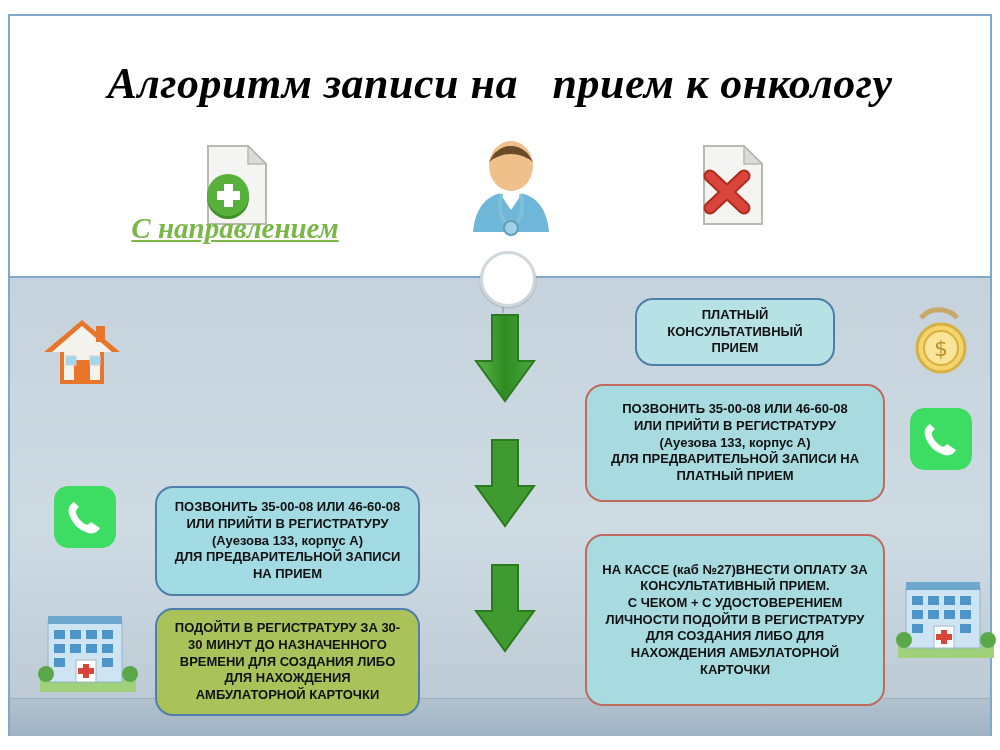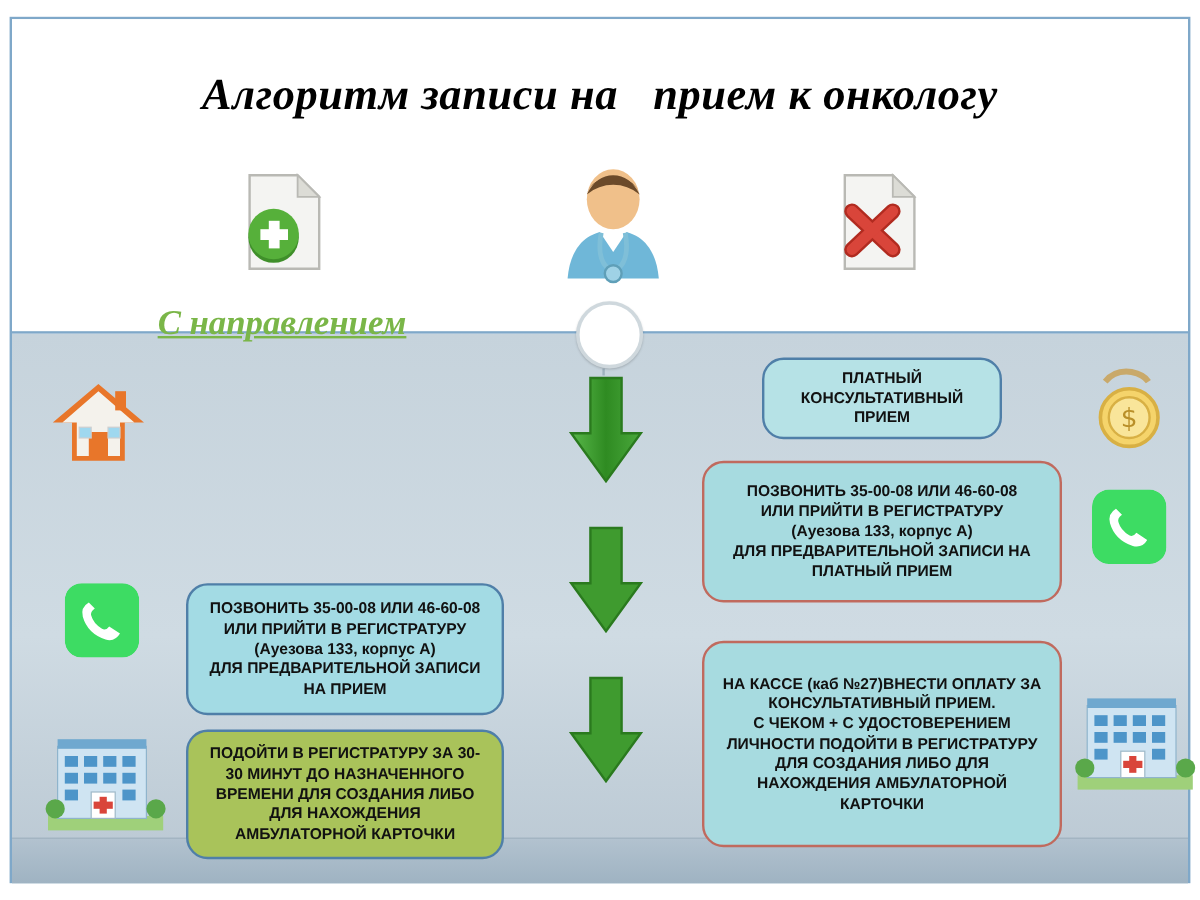--- a/index.html
+++ b/index.html
@@ -60,35 +60,34 @@
   
   .title {
     position: absolute;
     left: 0;
     top: 42px;
     width: 100%;
     text-align: center;
     font-family: "Liberation Serif", serif;
     font-style: italic;
     font-weight: bold;
-    font-size: 37px;
+    font-size: 44px;
     letter-spacing: 0.5px;
     color: #000000;
     white-space: pre;
   }
 
   
   .col-head {
     position: absolute;
     font-family: "Liberation Serif", serif;
     font-style: italic;
     font-weight: bold;
     font-size: 29px;
     text-decoration: underline;
-    margin-top: 41px;
   }
   .col-head.left {
     left: 60px;
     top: 196px;
     width: 330px;
     text-align: center;
     color: #7ab648;
   }
   .col-head.right {
     right: 48px;

